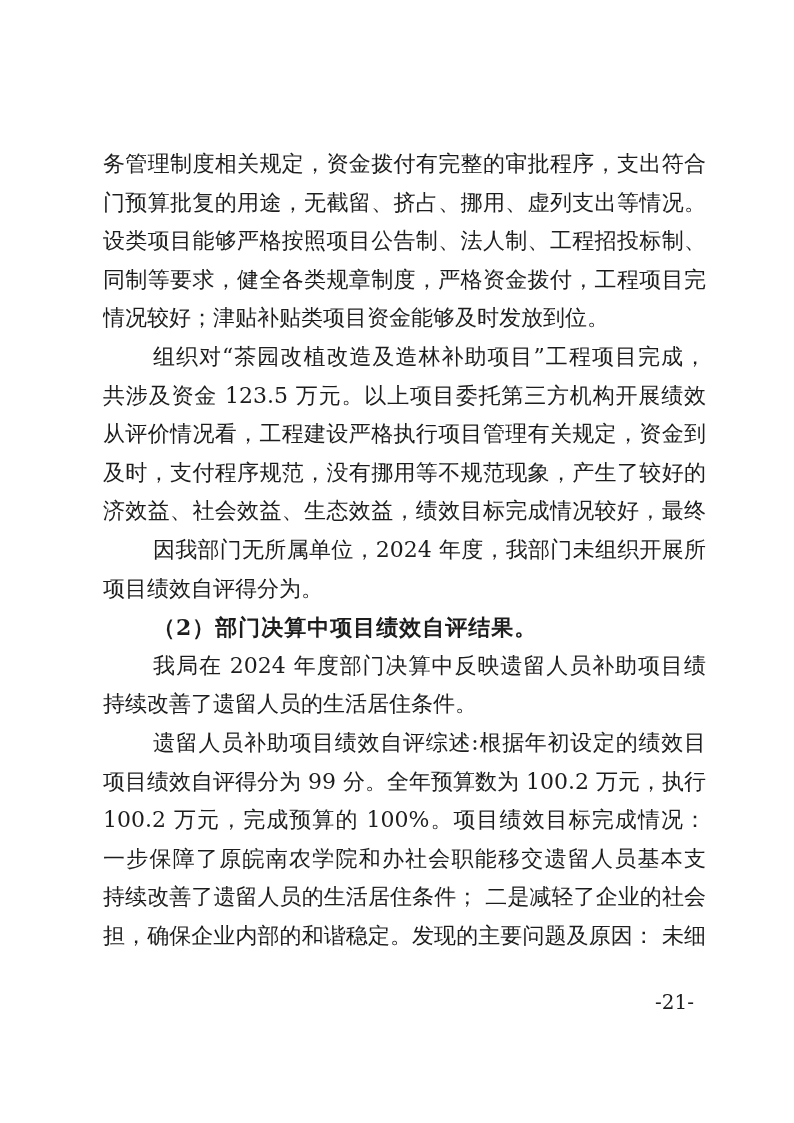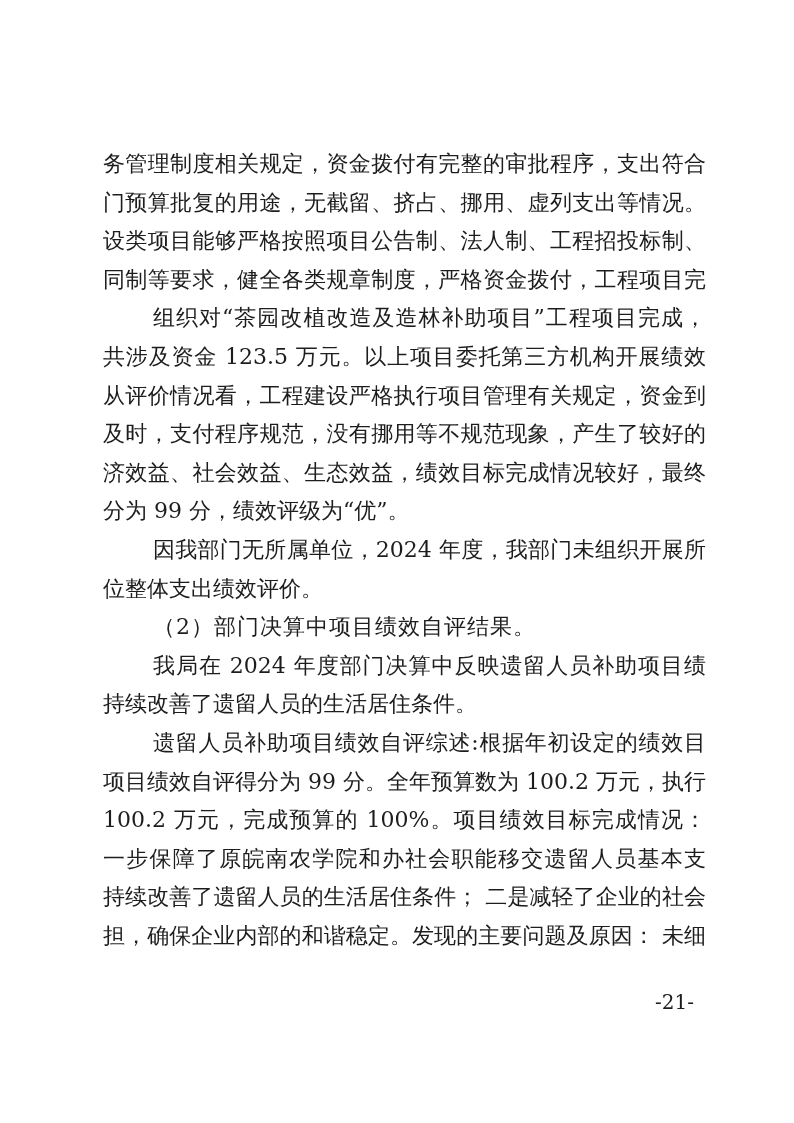--- a/index.html
+++ b/index.html
@@ -32,21 +32,21 @@
     text-justify: inter-character;
     overflow: hidden;
   }
   .line.indent {
     text-indent: 50px;
   }
   .line.end {
     text-align-last: left;
   }
   .line.bold {
-    font-weight: 400;
+    font-weight: 700;
     letter-spacing: 1px;
   }
   .page-number {
     position: absolute;
     top: 990px;
     right: 100px;
     font-size: 20px;
     line-height: 24px;
     color: #1d1d1d;
     font-family: "DejaVu Serif", "Liberation Serif", serif;
@@ -55,28 +55,28 @@
 </style>
 </head>
 <body>
 
 <div class="page">
   <div class="doc-body">
       <div class="line">务管理制度相关规定，资金拨付有完整的审批程序，支出符合部</div>
       <div class="line">门预算批复的用途，无截留、挤占、挪用、虚列支出等情况。建</div>
       <div class="line">设类项目能够严格按照项目公告制、法人制、工程招投标制、合</div>
       <div class="line">同制等要求，健全各类规章制度，严格资金拨付，工程项目完成</div>
+      <div class="line end">情况较好；津贴补贴类项目资金能够及时发放到位。</div>
       <div class="line indent">组织对“茶园改植改造及造林补助项目”工程项目完成，</div>
       <div class="line">共涉及资金 123.5 万元。以上项目委托第三方机构开展绩效评价。</div>
       <div class="line">从评价情况看，工程建设严格执行项目管理有关规定，资金到位</div>
       <div class="line">及时，支付程序规范，没有挪用等不规范现象，产生了较好的经</div>
       <div class="line">济效益、社会效益、生态效益，绩效目标完成情况较好，最终评</div>
-      <div class="line end">分为 99 分，绩效评级为“优”。</div>
       <div class="line indent">因我部门无所属单位，2024 年度，我部门未组织开展所属单</div>
-      <div class="line end">位整体支出绩效评价。</div>
+      <div class="line end">项目绩效自评得分为。</div>
       <div class="line indent bold end">（2）部门决算中项目绩效自评结果。</div>
       <div class="line indent">我局在 2024 年度部门决算中反映遗留人员补助项目绩效自</div>
       <div class="line end">持续改善了遗留人员的生活居住条件。</div>
       <div class="line indent">遗留人员补助项目绩效自评综述:根据年初设定的绩效目标，</div>
       <div class="line">项目绩效自评得分为 99 分。全年预算数为 100.2 万元，执行数为</div>
       <div class="line">100.2 万元，完成预算的 100%。项目绩效目标完成情况： 一是进</div>
       <div class="line">一步保障了原皖南农学院和办社会职能移交遗留人员基本支出，</div>
       <div class="line">持续改善了遗留人员的生活居住条件； 二是减轻了企业的社会负</div>
       <div class="line">担，确保企业内部的和谐稳定。发现的主要问题及原因： 未细化</div>
     </div>

